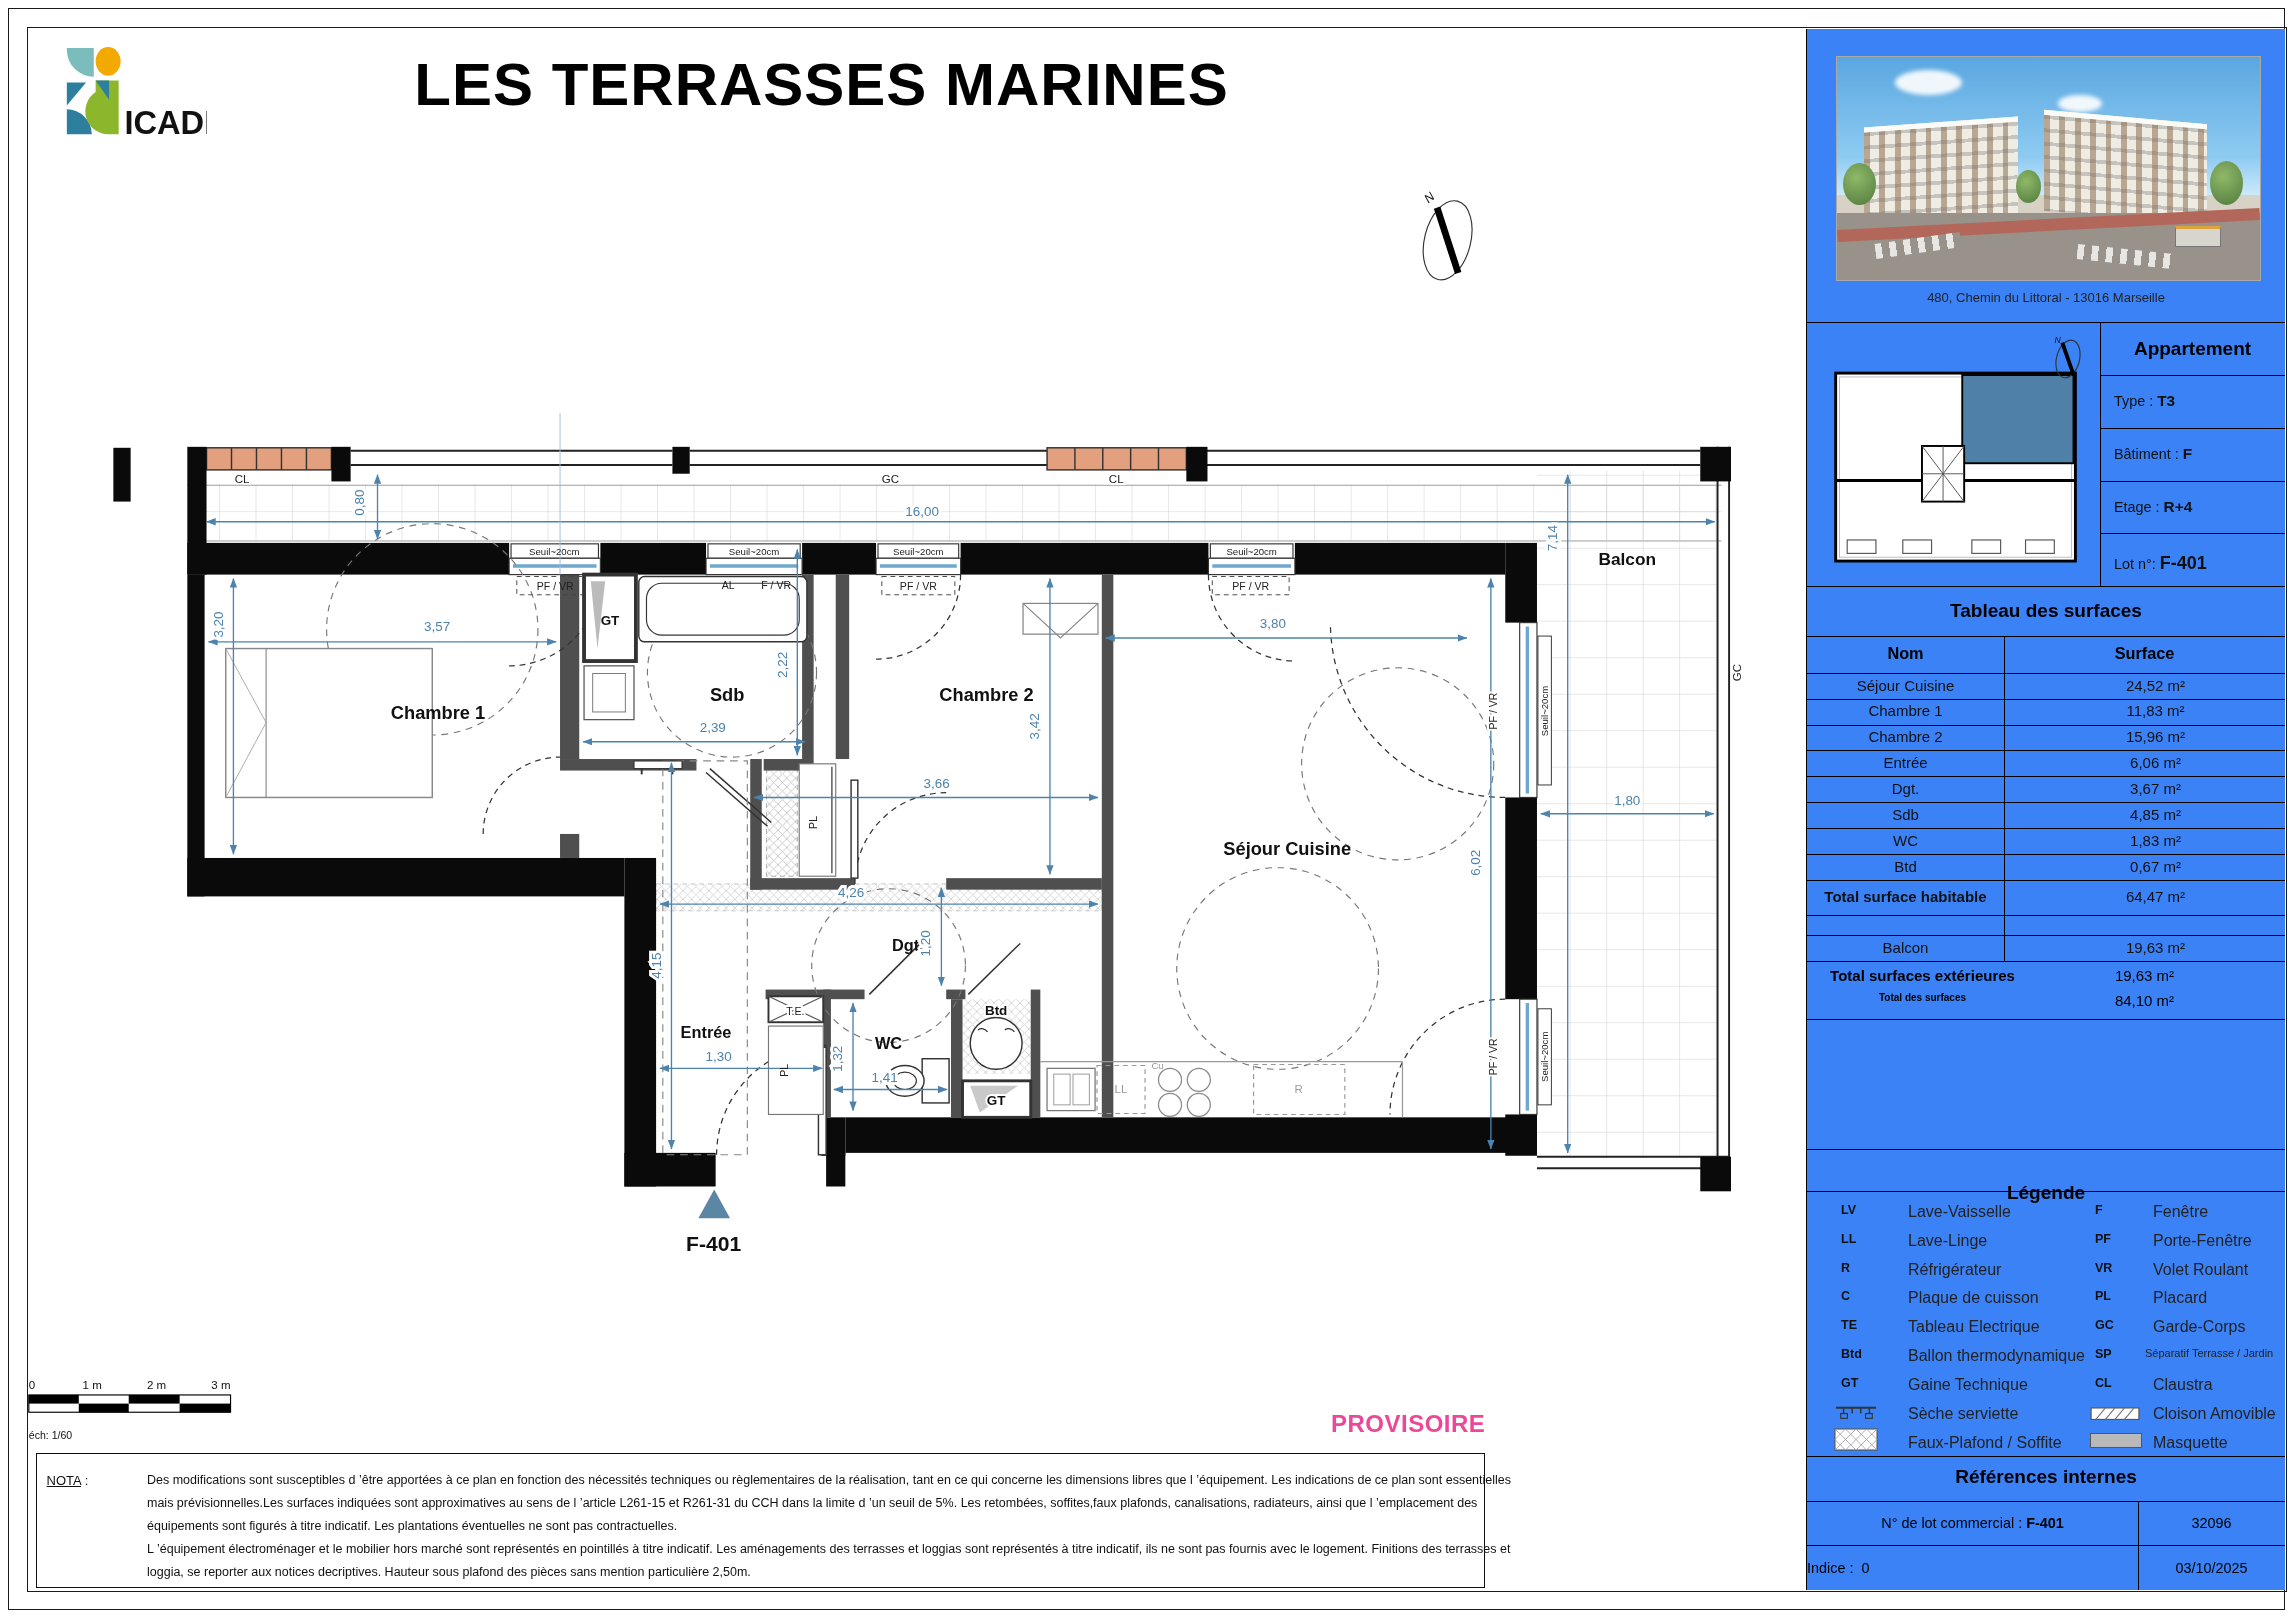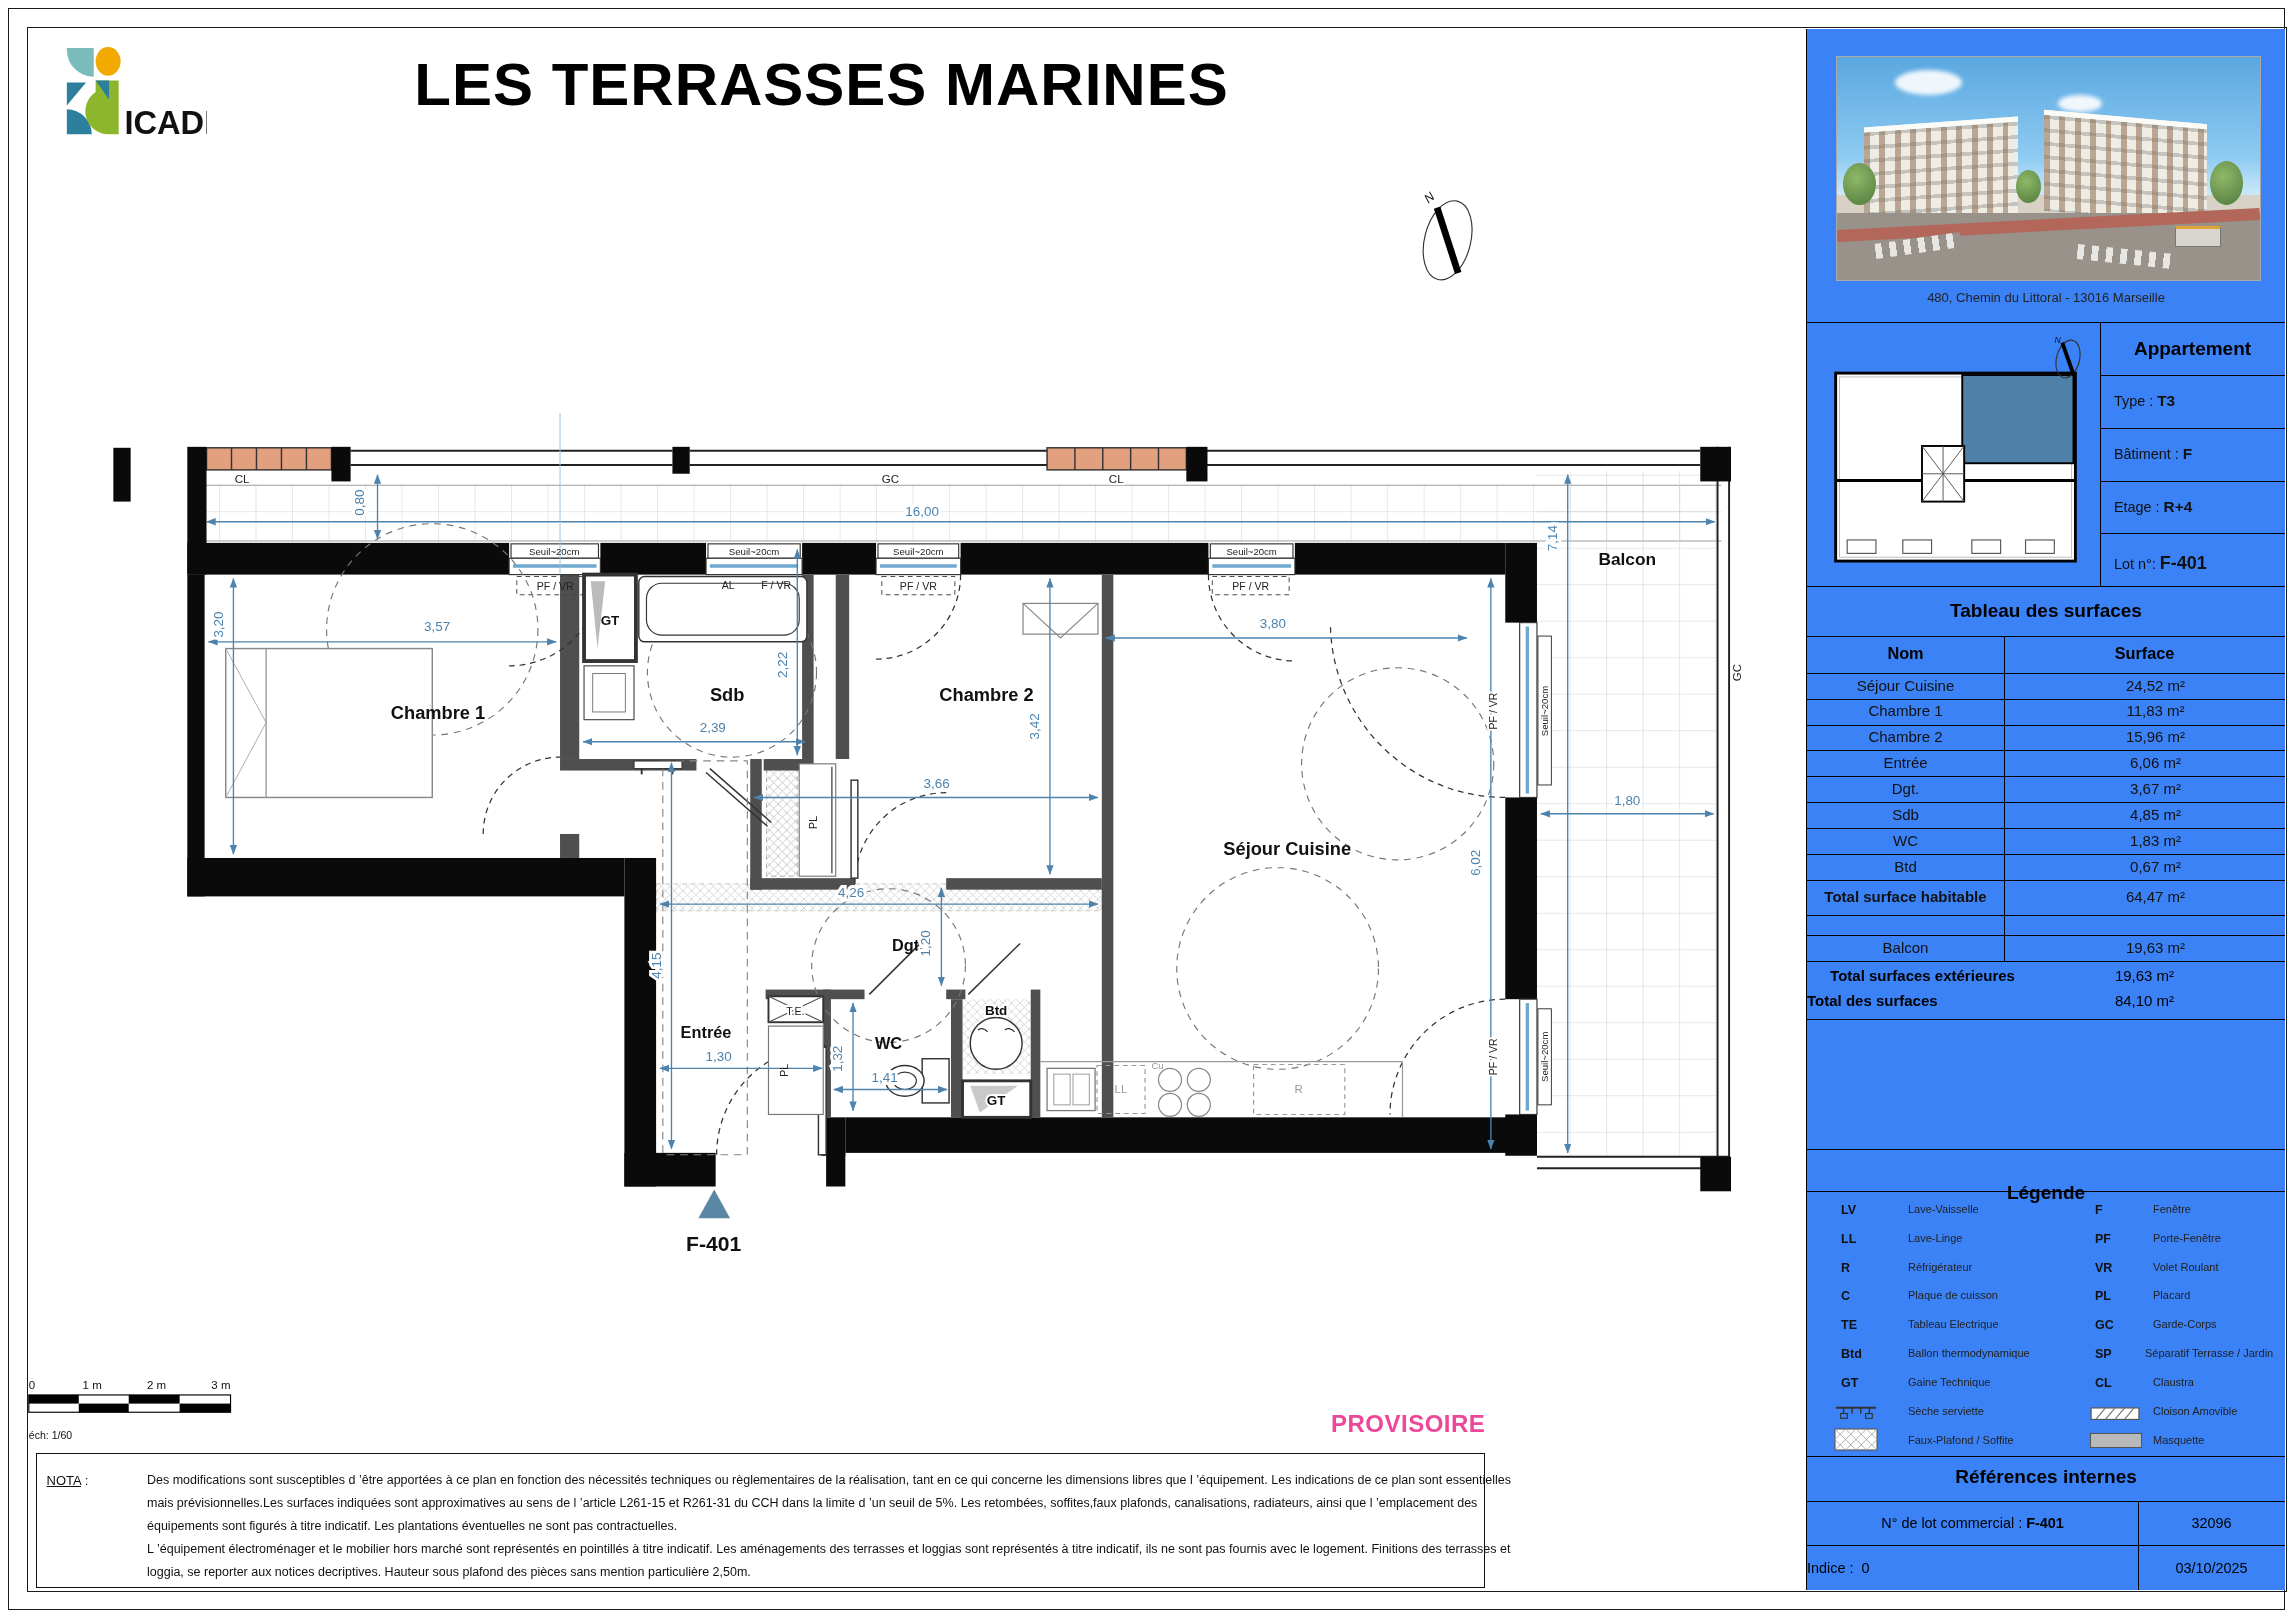--- a/index.html
+++ b/index.html
@@ -29,21 +29,21 @@
   .tree{position:absolute;background:radial-gradient(circle at 40% 35%,#8fb868,#4f7a3c);border-radius:50%;}
   .addr{position:absolute;left:0;top:261px;width:100%;text-align:center;font-size:13px;color:#222;}
 
   .cell-label{font-size:14.4px;color:#111;}
   .cell-label b{font-size:15.4px;}
   .sec-title{position:absolute;left:0;width:100%;text-align:center;font-weight:700;font-size:19px;color:#000;}
   .trow{position:absolute;left:0;width:100%;}
   .tname{position:absolute;left:0;width:197px;text-align:center;font-size:15px;color:#111;}
   .tval{position:absolute;left:197px;width:303px;text-align:center;font-size:15px;color:#111;}
   .legend-abbr{position:absolute;font-weight:700;font-size:12.5px;color:#111;}
-  .legend-lab{position:absolute;font-size:11px;color:#222;}
+  .legend-lab{position:absolute;font-size:16px;color:#222;}
   .provisoire{position:absolute;left:1331px;top:1410px;font-size:24px;font-weight:700;letter-spacing:0.5px;color:#ec4899;}
 
   
   .nota{position:absolute;left:36px;top:1453px;width:1447px;height:133px;border:1.4px solid #111;font-size:12.5px;color:#111;}
   .nota-line{position:absolute;left:110px;width:1331px;white-space:nowrap;}
   .nota-label{position:absolute;left:9.6px;top:19px;font-size:13px;}
   .nota-label u{text-decoration:underline;}
 </style>
 </head>
 <body>
@@ -507,21 +507,21 @@
     <div class="trow">
       <div class="tname" style="top:910px;">Balcon</div>
       <div class="tval" style="top:910px;">19,63 m²</div>
     </div>
     <div class="hline" style="top:932px;"></div>
     <div class="trow">
       <div class="abs" style="left:0;top:938px;width:231px;text-align:center;font-weight:700;font-size:15px;">Total surfaces extérieures</div>
       <div class="abs" style="left:197px;top:938px;width:281px;text-align:center;font-size:15px;">19,63 m²</div>
     </div>
     <div class="trow">
-      <div class="abs" style="left:0;top:963px;width:231px;text-align:left;font-weight:700;font-size:15px;">Total des surfaces</div>
+      <div class="abs" style="left:0;top:963px;width:231px;text-align:center;font-weight:700;font-size:10px;">Total des surfaces</div>
       <div class="abs" style="left:197px;top:963px;width:281px;text-align:center;font-size:15px;">84,10 m²</div>
     </div>
     <div class="hline" style="top:990px;"></div>
 
     <div class="hline" style="top:1120px;"></div>
     <div class="sec-title" style="top:1132px;margin-top:21px;">Légende</div>
     <div class="hline" style="top:1162px;"></div>
 
     <div class="legend-abbr" style="left:34px;top:1174px;">LV</div>
     <div class="legend-lab" style="left:101px;top:1174px;">Lave-Vaisselle</div>

